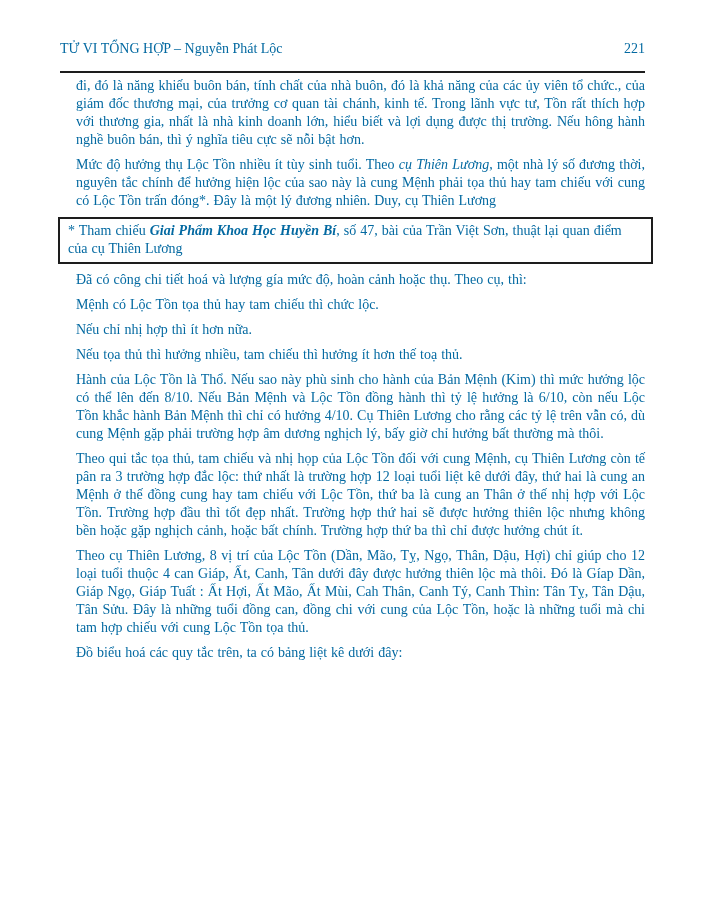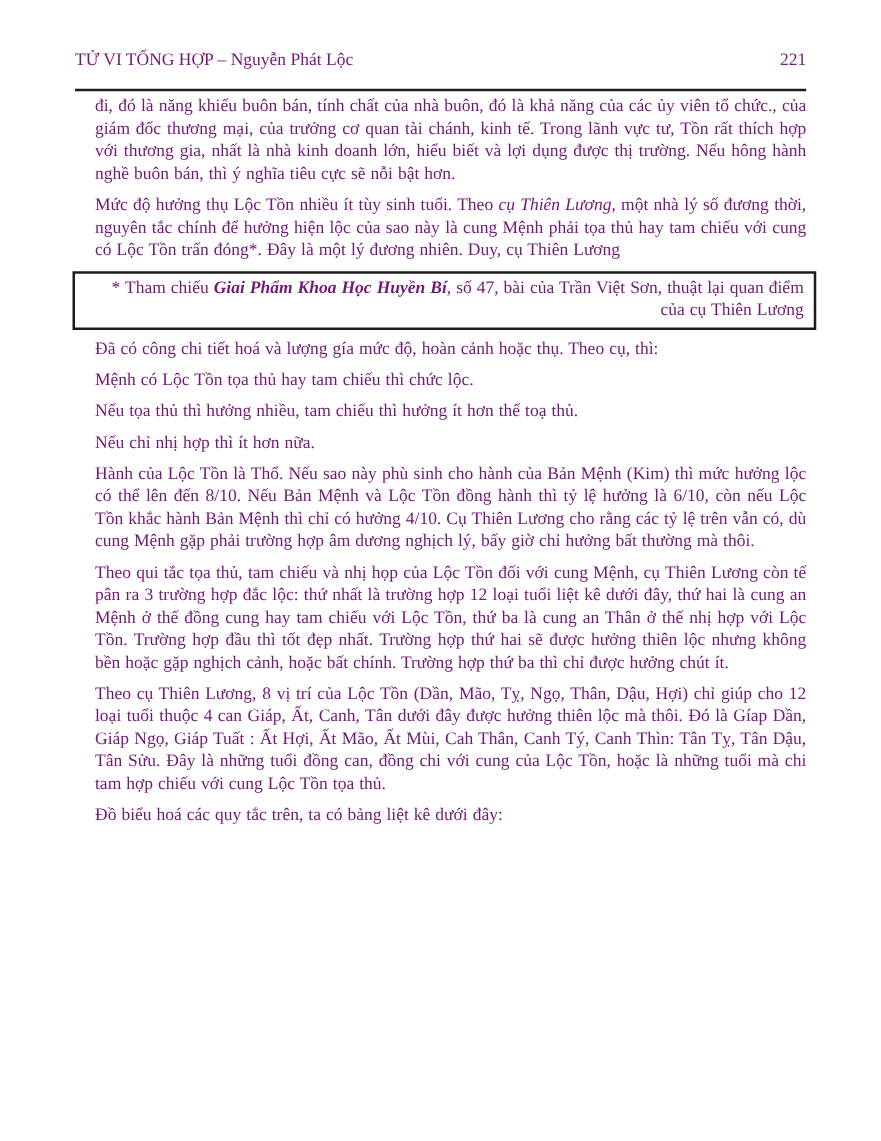--- a/index.html
+++ b/index.html
@@ -8,21 +8,21 @@
     background: #ffffff;
   }
   .page {
     position: relative;
     width: 705px;
     height: 913px;
     background: #ffffff;
     box-sizing: border-box;
     padding: 40px 60px 0 60px;
     font-family: "Liberation Serif", "DejaVu Serif", serif;
-    color: #701a75;
+    color: #0369a1;
     overflow: hidden;
   }
   .running-header {
     display: flex;
     justify-content: space-between;
     align-items: baseline;
     font-size: 14px;
     line-height: 18px;
   }
   .header-rule {
@@ -47,21 +47,21 @@
     font-weight: bold;
     font-style: italic;
   }
   .footnote-box {
     border: 2px solid #1d1d1d;
     margin: 5px -8px 7px -2px;
     padding: 3px 8px 4px 8px;
   }
   .footnote-box p {
     margin: 0;
-    text-align: right;
+    text-align: left;
   }
 </style>
 </head>
 <body>
 
 <div class="page">
 
   <div class="running-header">
     <span>TỬ VI TỔNG HỢP – Nguyễn Phát Lộc</span>
     <span>221</span>
@@ -76,23 +76,23 @@
     <p><span>Mức độ hưởng thụ Lộc Tồn nhiều ít tùy sinh tuổi. Theo </span><span class="em-underline">cụ Thiên Lương</span><span>, một nhà lý số đương thời, nguyên tắc chính để hưởng hiện lộc của sao này là cung Mệnh phải tọa thủ hay tam chiếu với cung có Lộc Tồn trấn đóng*. Đây là một lý đương nhiên. Duy, cụ Thiên Lương</span></p>
 
     <div class="footnote-box">
       <p><span>* Tham chiếu </span><span class="bold-italic">Giai Phẩm Khoa Học Huyền Bí</span><span>, số 47, bài của Trần Việt Sơn, thuật lại quan điểm của cụ Thiên Lương</span></p>
     </div>
 
     <p>Đã có công chi tiết hoá và lượng gía mức độ, hoàn cảnh hoặc thụ. Theo cụ, thì:</p>
 
     <p>Mệnh có Lộc Tồn tọa thủ hay tam chiếu thì chức lộc.</p>
 
+    <p>Nếu chỉ nhị hợp thì ít hơn nữa.</p>
+
     <p>Nếu tọa thủ thì hưởng nhiều, tam chiếu thì hưởng ít hơn thế toạ thủ.</p>
-
-    <p>Nếu chỉ nhị hợp thì ít hơn nữa.</p>
 
     <p>Hành của Lộc Tồn là Thổ. Nếu sao này phù sinh cho hành của Bản Mệnh (Kim) thì mức hưởng lộc có thể lên đến 8/10. Nếu Bản Mệnh và Lộc Tồn đồng hành thì tỷ lệ hưởng là 6/10, còn nếu Lộc Tồn khắc hành Bản Mệnh thì chỉ có hưởng 4/10. Cụ Thiên Lương cho rằng các tỷ lệ trên vẫn có, dù cung Mệnh gặp phải trường hợp âm dương nghịch lý, bấy giờ chỉ hưởng bất thường mà thôi.</p>
 
     <p>Theo qui tắc tọa thủ, tam chiếu và nhị họp của Lộc Tồn đối với cung Mệnh, cụ Thiên Lương còn tế pân ra 3 trường hợp đắc lộc: thứ nhất là trường hợp 12 loại tuổi liệt kê dưới đây, thứ hai là cung an Mệnh ở thế đồng cung hay tam chiếu với Lộc Tồn, thứ ba là cung an Thân ở thế nhị hợp với Lộc Tồn. Trường hợp đầu thì tốt đẹp nhất. Trường hợp thứ hai sẽ được hưởng thiên lộc nhưng không bền hoặc gặp nghịch cảnh, hoặc bất chính. Trường hợp thứ ba thì chỉ được hưởng chút ít.</p>
 
     <p>Theo cụ Thiên Lương, 8 vị trí của Lộc Tồn (Dần, Mão, Tỵ, Ngọ, Thân, Dậu, Hợi) chỉ giúp cho 12 loại tuổi thuộc 4 can Giáp, Ất, Canh, Tân dưới đây được hưởng thiên lộc mà thôi. Đó là Gíap Dần, Giáp Ngọ, Giáp Tuất : Ất Hợi, Ất Mão, Ất Mùi, Cah Thân, Canh Tý, Canh Thìn: Tân Tỵ, Tân Dậu, Tân Sửu. Đây là những tuổi đồng can, đồng chi với cung của Lộc Tồn, hoặc là những tuổi mà chi tam hợp chiếu với cung Lộc Tồn tọa thủ.</p>
 
     <p>Đồ biểu hoá các quy tắc trên, ta có bảng liệt kê dưới đây:</p>
 
   </div>

